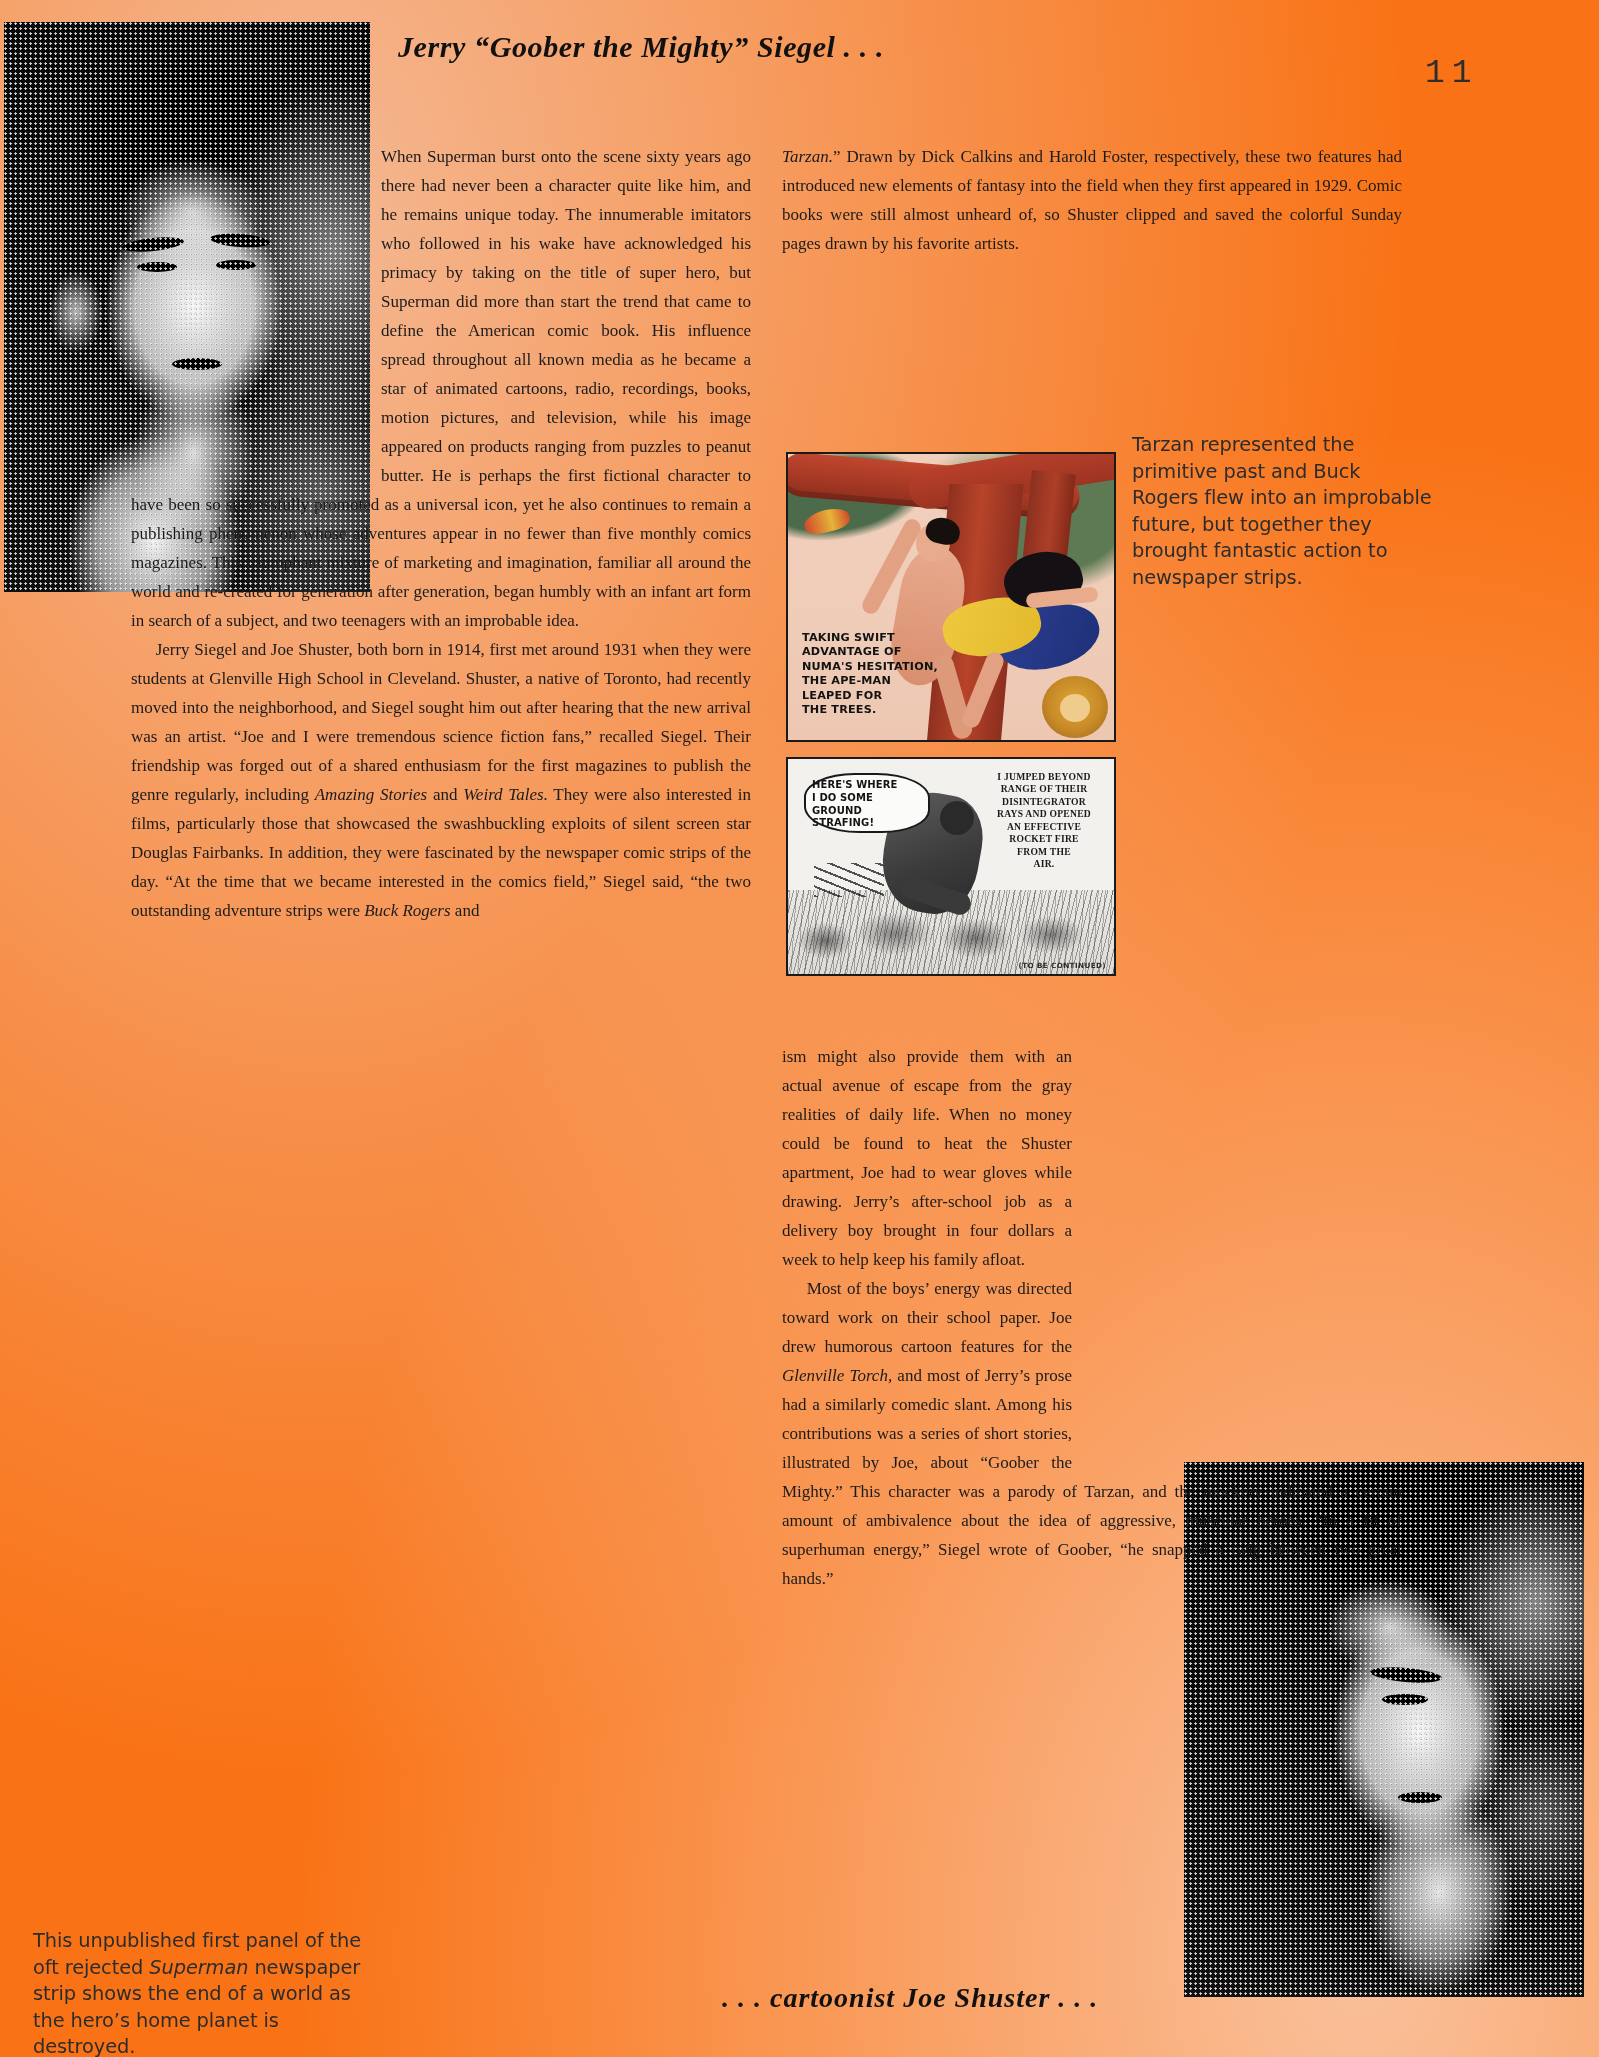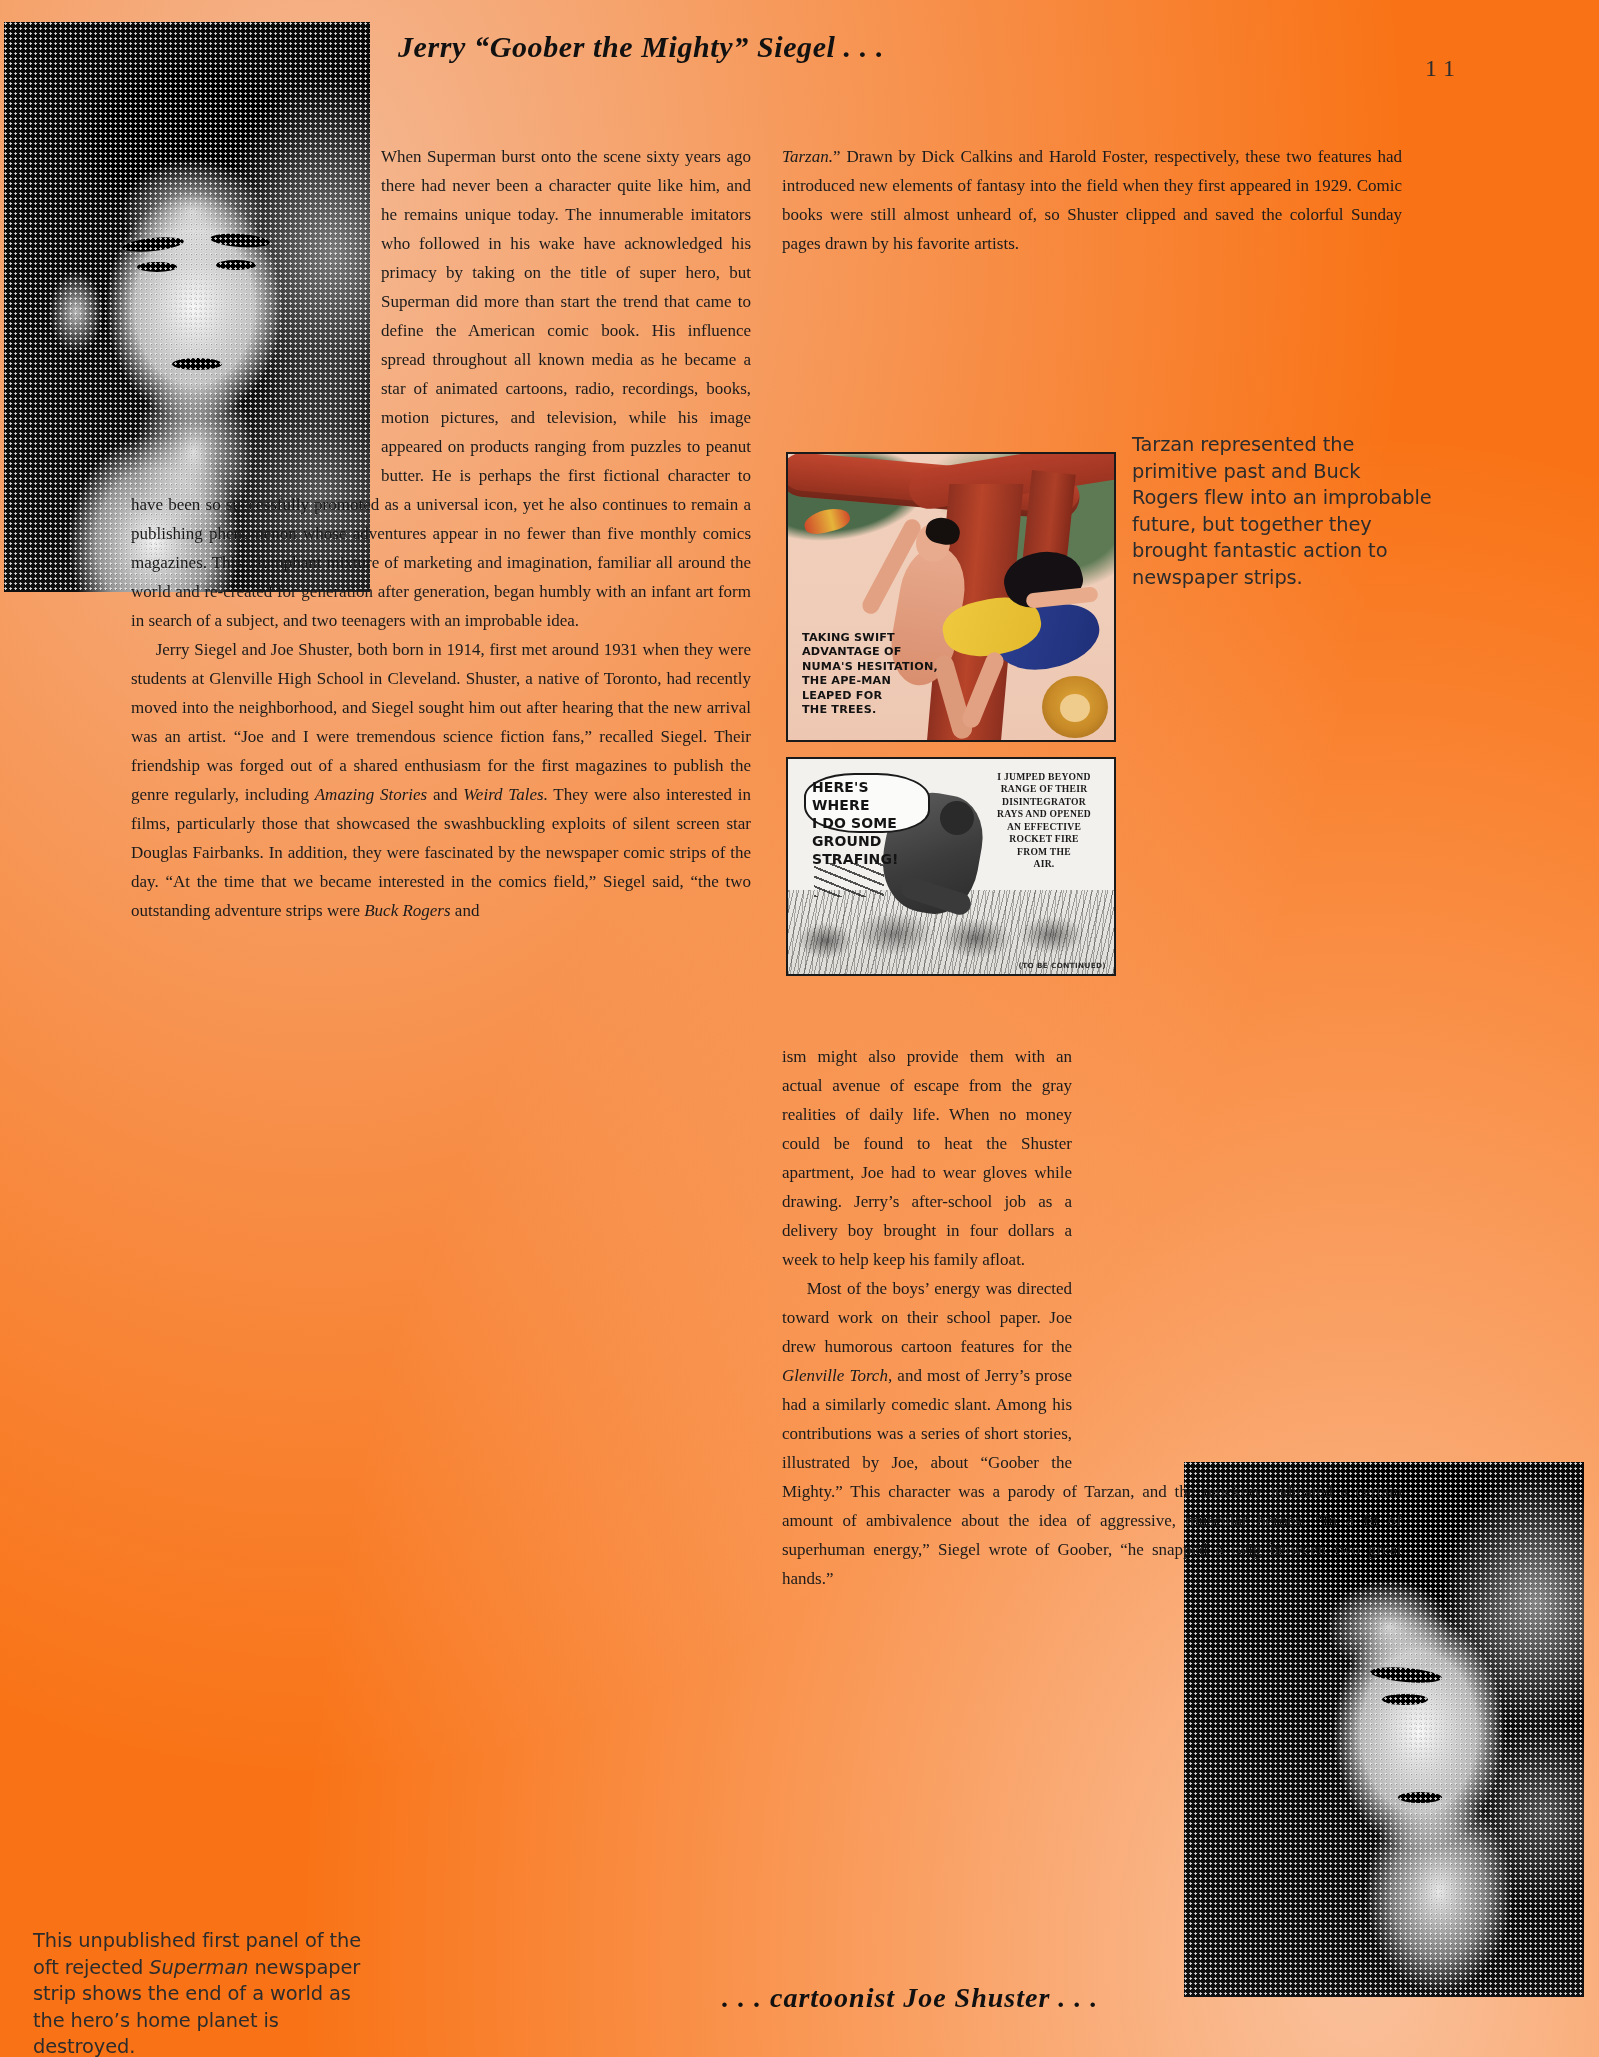--- a/index.html
+++ b/index.html
@@ -43,22 +43,22 @@
     font-style: italic;
     font-size: 30px;
     letter-spacing: 0.6px;
     color: #111;
     white-space: nowrap;
   }
   #folio {
     position: absolute;
     left: 1425px;
     top: 55px;
-    font-family: Liberation Serif, serif;
-    font-size: 24px;
+    font-family: Liberation Mono, monospace;
+    font-size: 33px;
     letter-spacing: 7px;
     color: #2d2d2d;
   }
 
   
   .halftone {
     position: absolute;
     background-color: #0b0b0b;
     overflow: hidden;
   }
@@ -331,21 +331,21 @@
     width: 122px; height: 56px;
     background: #fbfbfa;
     border: 2px solid #1a1a1a;
     border-radius: 40% 42% 38% 44%;
   }
   .bk-balloon-text {
     position: absolute;
     left: 24px; top: 20px;
     width: 112px;
     font-family: "DejaVu Sans", sans-serif;
-    font-size: 14px;
+    font-size: 10px;
     font-weight: bold;
     line-height: 1.28;
     letter-spacing: .1px;
     color: #141414;
     white-space: pre-line;
   }
   .bk-narration {
     position: absolute;
     right: 8px; top: 12px;
     width: 124px;

